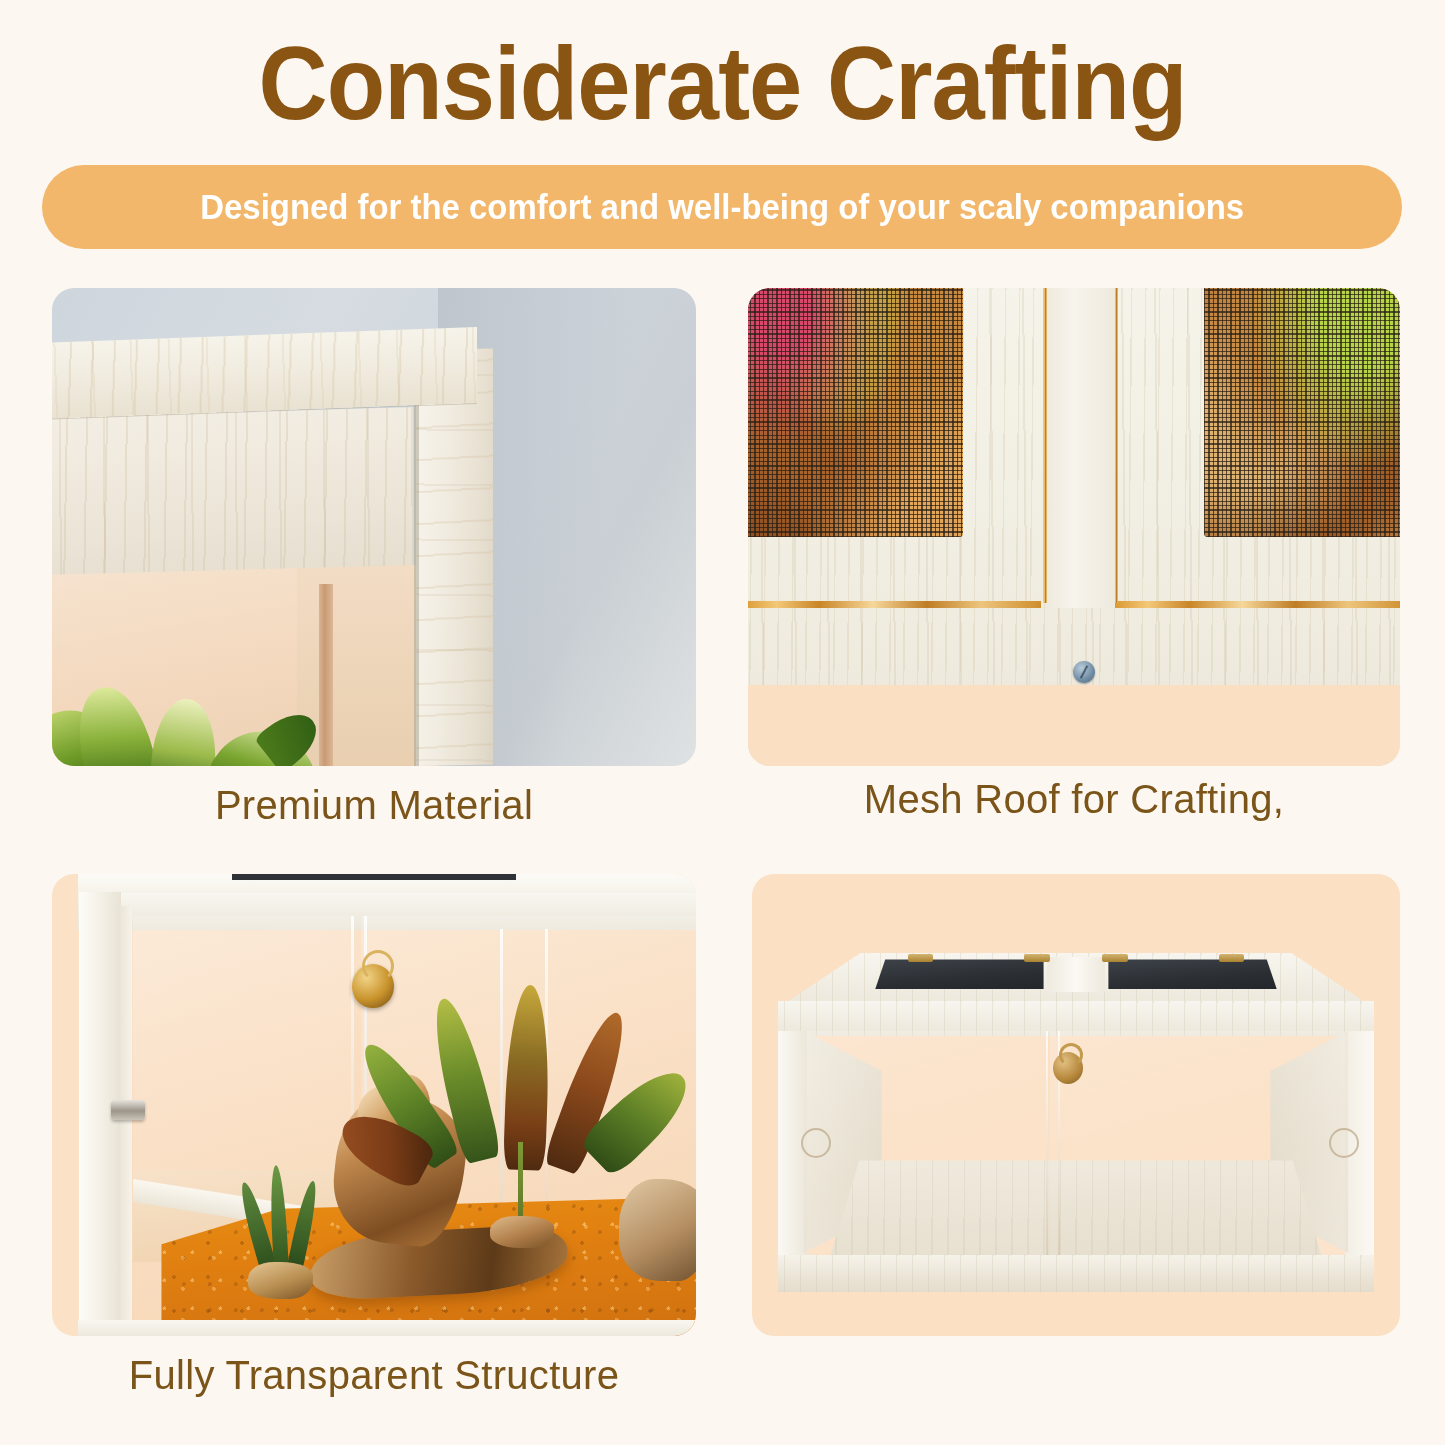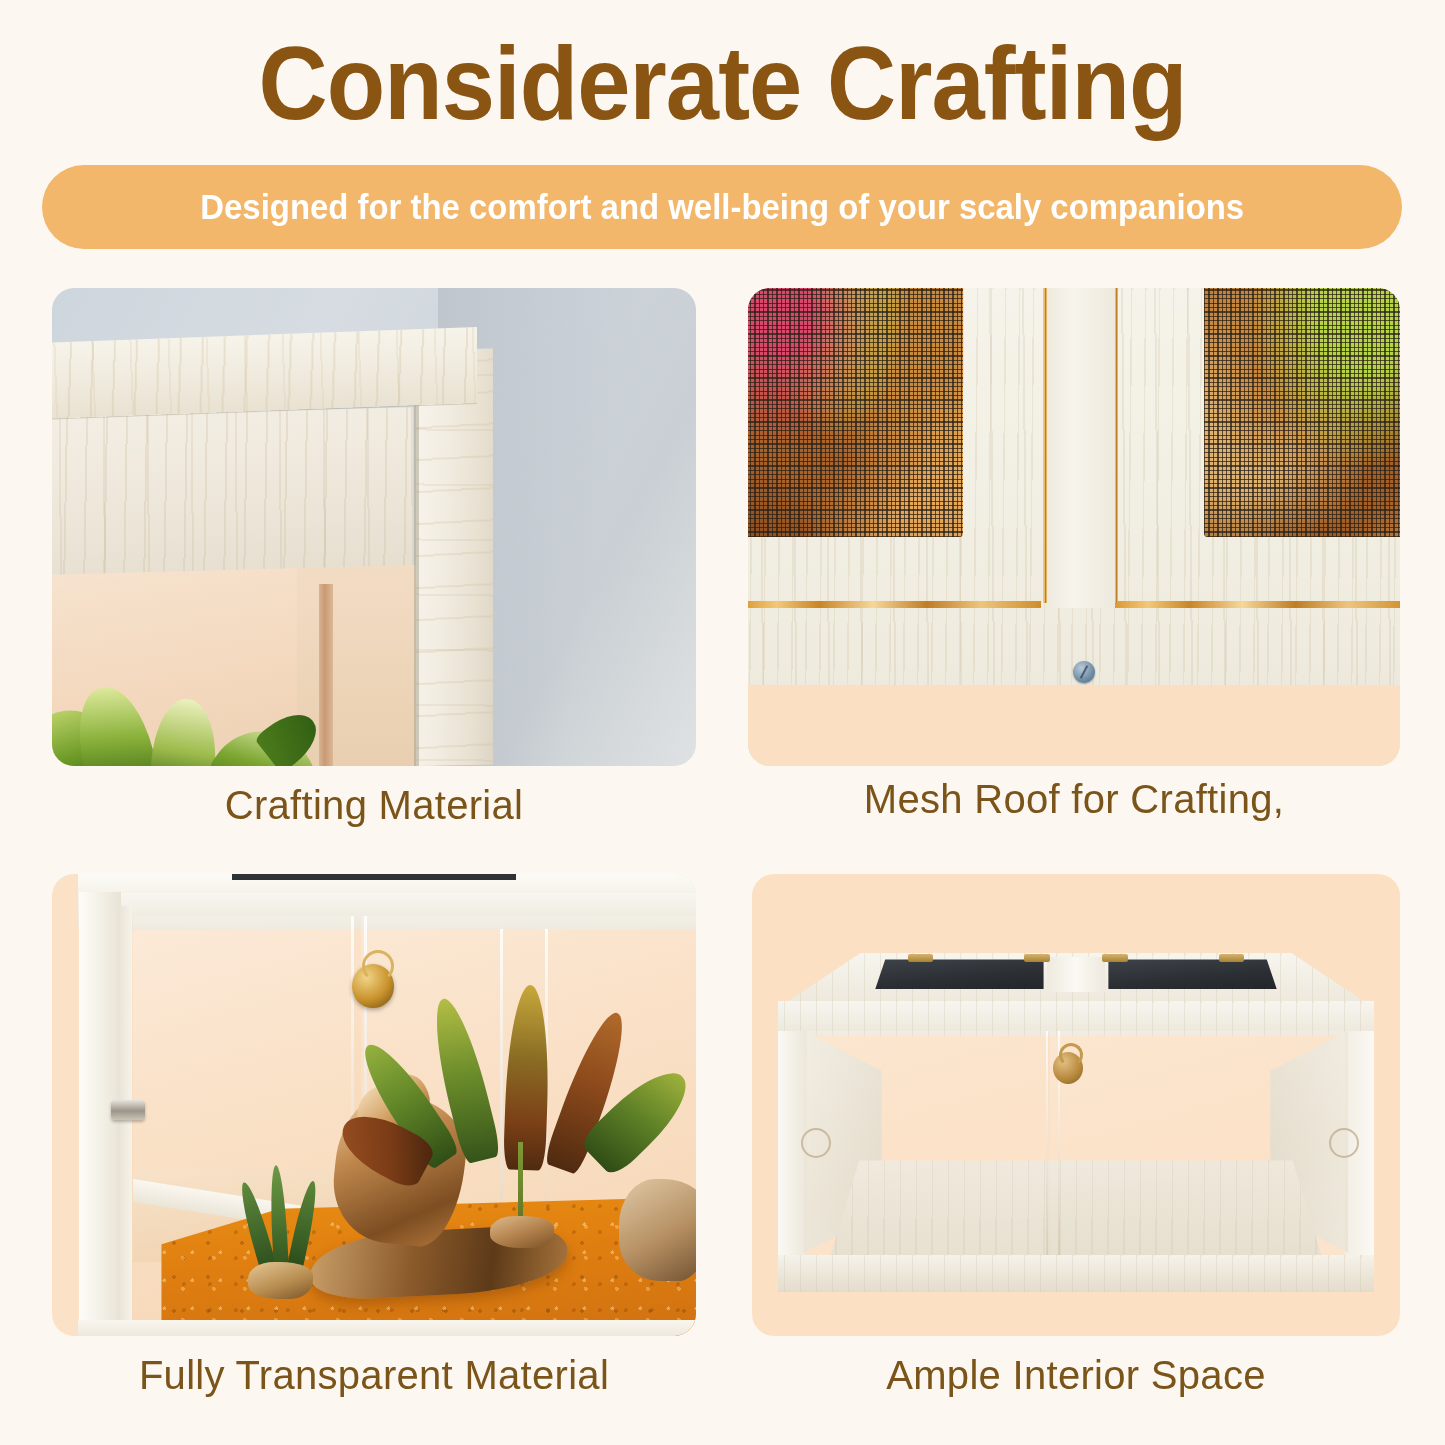--- a/index.html
+++ b/index.html
@@ -211,21 +211,21 @@
     </div>
 
     <div class="p1-leaf" style="left:-2%;bottom:-4%;width:16%;height:17%;background:linear-gradient(200deg,#cfe07a,#6e9b27 55%,#2f5d13);transform:rotate(-38deg);"></div>
     <div class="p1-leaf" style="left:6%;bottom:-5%;width:11%;height:22%;background:linear-gradient(190deg,#e6efa6,#89b13a 50%,#33620f);transform:rotate(-14deg);"></div>
     <div class="p1-leaf" style="left:15%;bottom:-6%;width:10%;height:20%;background:linear-gradient(185deg,#f0f3c4,#9cbb4b 55%,#2c5a10);transform:rotate(4deg);"></div>
     <div class="p1-leaf" style="left:22%;bottom:-8%;width:17%;height:16%;background:linear-gradient(160deg,#e9f0b5,#7aa52f 45%,#27520d);transform:rotate(36deg);"></div>
     <div class="p1-leaf" style="left:30%;bottom:2%;width:7%;height:12%;background:linear-gradient(200deg,#2f5d13,#4d7c1c);transform:rotate(52deg);"></div>
   </div>
 
   <div class="caption" id="caption-1">
-    <div>Crafting Material</div>
+    <div>Premium Material</div>
   </div>
 
   <div class="panel" id="panel-2">
     <div class="p2-bg"></div>
     <div class="p2-wood">
       <div class="p2-wood-grain"></div>
     </div>
 
     <div class="p2-mesh" style="left:-1%;top:-1%;width:34%;height:53%;">
       <div class="p2-mesh-img" style="background:
@@ -344,21 +344,21 @@
 
     <div class="p3-knob" style="left:9.2%;top:49%;"></div>
     <div class="p3-lock" style="left:46.6%;top:19.5%;"></div>
     <div class="p3-lock-ring" style="left:48.2%;top:16.5%;"></div>
 
     <div class="p3-wood" style="left:4%;top:96.5%;width:96%;height:5%;
                 background:linear-gradient(180deg,#f9f6ef,#e9e3d5);"></div>
   </div>
 
   <div class="caption" id="caption-3">
-    <div>Fully Transparent Material</div>
+    <div>Fully Transparent Structure</div>
   </div>
 
   <div class="panel" id="panel-4">
     <div class="p4-bg"></div>
 
     <div style="position:absolute;left:4%;top:17%;width:92%;height:12%;
                 background:linear-gradient(180deg,#f7f5ef,#ece7da);
                 clip-path:polygon(14% 0%,86% 0%,100% 100%,0% 100%);">
       <div class="p4-wood-grain"></div>
     </div>
@@ -409,17 +409,14 @@
 
     <div class="p4-vent" style="left:7.5%;top:55%;"></div>
     <div class="p4-vent" style="left:89%;top:55%;"></div>
 
     <div class="p4-wood" style="left:4%;top:82.5%;width:92%;height:8%;
                 background:linear-gradient(180deg,#f5f2ea,#e4dccb);">
       <div class="p4-wood-grain"></div>
     </div>
   </div>
 
-  <div class="caption" id="caption-4">
-    <div>Ample Interior Space</div>
-  </div>
 
 </div>
 
 </body></html>

